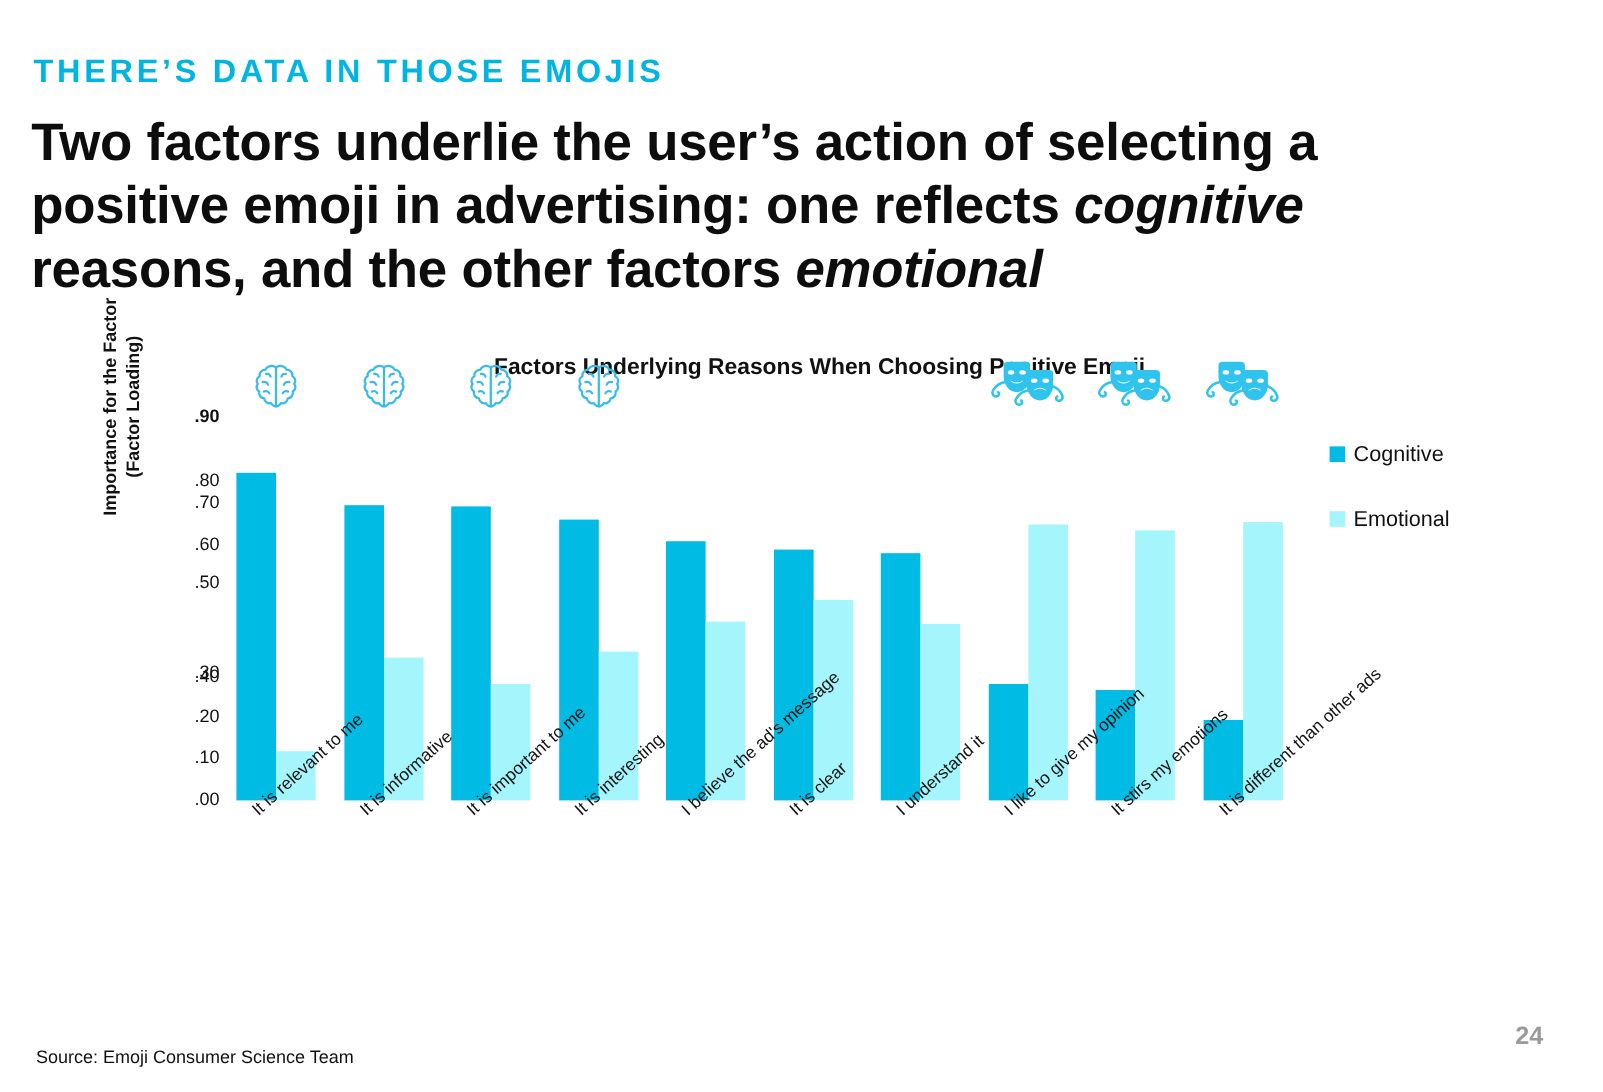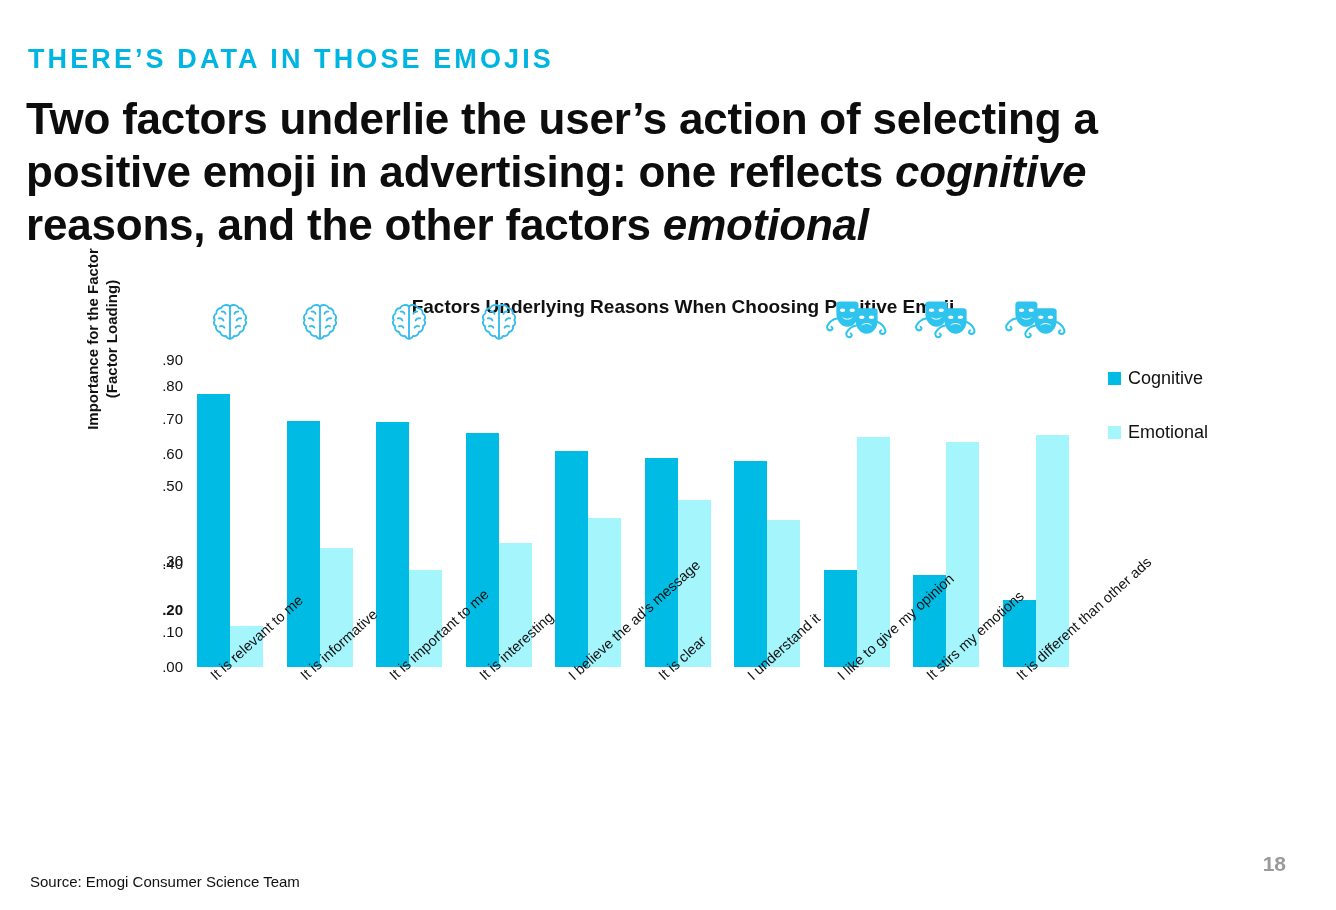--- a/index.html
+++ b/index.html
@@ -92,28 +92,28 @@
 <div class="headline"><span>Two factors underlie the user’s action of selecting a positive emoji in advertising:  one reflects </span><em>cognitive</em><span> reasons, and the other factors </span><em>emotional</em></div>
 
 <div class="chart-title">Factors Underlying Reasons When Choosing Positive Emoji</div>
 
 <div class="plot">
   <div class="ylabel">
     <div>Importance for the Factor</div>
     <div>(Factor Loading)</div>
   </div>
   <div class="yticks">
-      <div class="ytick" style="top: 12px;">.90</div>
-      <div class="ytick" style="top: 38px;">.80</div>
+      <div class="ytick" style="top: 0px; font-weight: bold;">.90</div>
+      <div class="ytick" style="top: 53px;">.80</div>
       <div class="ytick" style="top: 70.8889px;">.70</div>
       <div class="ytick" style="top: 106.333px;">.60</div>
       <div class="ytick" style="top: 138px;">.50</div>
       <div class="ytick" style="top: 177.222px; margin-top: 39px;">.40</div>
       <div class="ytick" style="top: 212.667px;">.30</div>
-      <div class="ytick" style="top: 262px; font-weight: bold;">.20</div>
+      <div class="ytick" style="top: 250px;">.20</div>
       <div class="ytick" style="top: 283.556px;">.10</div>
       <div class="ytick" style="top: 319px;">.00</div>
     </div>
   <div class="groups">
       <div class="group" style="left: 0px;">
         <div class="icon-slot">
           <svg width="46" height="46" viewBox="0 0 64 64">
     <g fill="none" stroke="#35bced" stroke-width="2.6" stroke-linecap="round" stroke-linejoin="round">
       <path d="M32 9.5 L32 55"></path>
       <path d="M32 10c-4.5-3.2-10.4-1.6-12.3 2.6-4.4.2-7.4 3.6-6.6 7.6-3.6 1.7-4.6 6-2.2 9-2.4 2.8-1.6 7 1.7 8.6-1 3.9 1.6 7.6 5.6 8.1.5 3.8 4.2 6.4 8.2 5.6 1.4 2.7 4.2 4 5.6 3.4"></path>
@@ -317,14 +317,14 @@
     <div class="legend-row">
       <span class="swatch" style="background: rgb(0, 188, 228);"></span>
       <span class="legend-label">Cognitive</span>
     </div>
     <div class="legend-row">
       <span class="swatch" style="background: rgb(165, 245, 252);"></span>
       <span class="legend-label">Emotional</span>
     </div>
   </div>
 
-<div class="source">Source: Emogi Consumer Science Team</div>
-<div class="pagenum">18</div>
+<div class="source">Source: Emoji Consumer Science Team</div>
+<div class="pagenum">24</div>
 
 </body></html>

